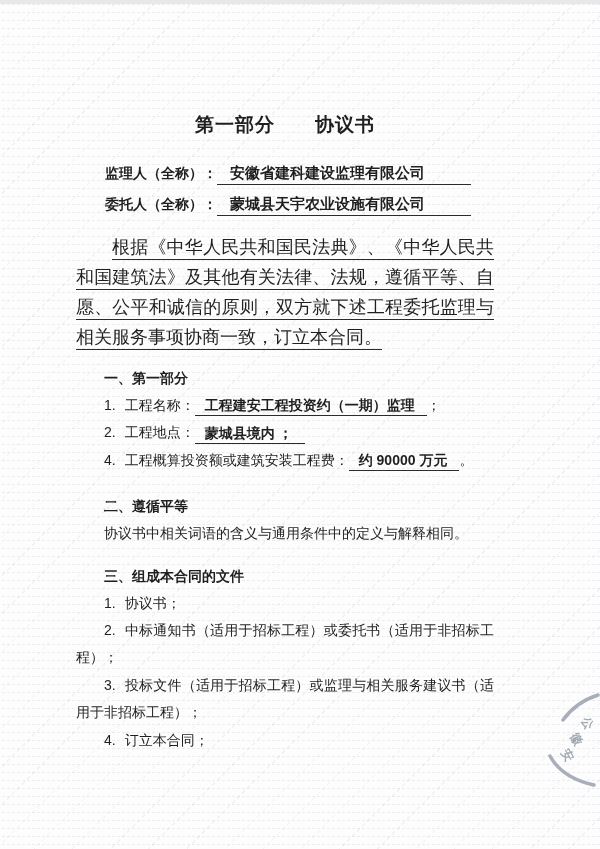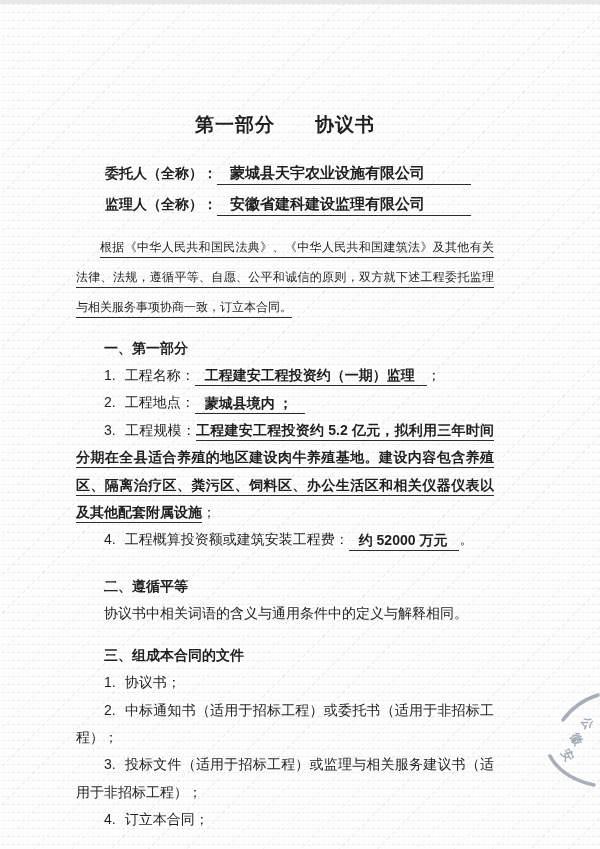--- a/index.html
+++ b/index.html
@@ -31,21 +31,21 @@
     min-width:228px;
     border-bottom:1px solid #2b2b2b;
     padding:0 13px 1px 13px;
     font-size:15px;font-weight:600;
     line-height:20px;
     vertical-align:bottom;
     margin-bottom:4px;
   }
   .preamble{
     margin:12px 0 0 0;
-    font-size:12px;line-height:30px;
+    font-size:18px;line-height:30px;
     text-indent:2em;text-align:justify;
     text-decoration:underline;
     text-underline-offset:6px;
     text-decoration-thickness:1px;
     text-decoration-color:#2b2b2b;
   }
   .sec-heading{
     margin:13px 0 0 0;
     font-size:14px;font-weight:700;
     text-indent:2em;line-height:27px;
@@ -84,45 +84,42 @@
 </head>
 <body>
 
 <div class="page">
   <div class="content">
 
     <h1 class="title">第一部分　　协议书</h1>
 
     <div class="parties">
       <div class="party-line">
-        <span class="party-label">委托人（全称）：</span><span class="party-value">蒙城县天宇农业设施有限公司</span>
+        <span class="party-label">监理人（全称）：</span><span class="party-value">安徽省建科建设监理有限公司</span>
       </div>
       <div class="party-line">
-        <span class="party-label">监理人（全称）：</span><span class="party-value">安徽省建科建设监理有限公司</span>
+        <span class="party-label">委托人（全称）：</span><span class="party-value">蒙城县天宇农业设施有限公司</span>
       </div>
     </div>
 
     <p class="preamble">根据《中华人民共和国民法典》、《中华人民共和国建筑法》及其他有关法律、法规，遵循平等、自愿、公平和诚信的原则，双方就下述工程委托监理与相关服务事项协商一致，订立本合同。</p>
 
     <p class="sec-heading">一、第一部分</p>
 
     <p class="item">
       <span class="num">1.</span><span>工程名称：</span><span class="ublock bold">工程建安工程投资约（一期）监理</span><span>；</span>
     </p>
 
     <p class="item">
       <span class="num">2.</span><span>工程地点：</span><span class="ublock bold">蒙城县境内 ；</span><span></span>
     </p>
 
-    <p class="item">
-      <span class="num">3.</span><span>工程规模：</span><span class="u bold">工程建安工程投资约 5.2 亿元，拟利用三年时间分期在全县适合养殖的地区建设肉牛养殖基地。建设内容包含养殖区、隔离治疗区、粪污区、饲料区、办公生活区和相关仪器仪表以及其他配套附属设施</span><span>；</span>
-    </p>
 
     <p class="item">
-      <span class="num">4.</span><span>工程概算投资额或建筑安装工程费：</span><span class="ublock bold">约 52000 万元</span><span>。</span>
+      <span class="num">4.</span><span>工程概算投资额或建筑安装工程费：</span><span class="ublock bold">约 90000 万元</span><span>。</span>
     </p>
 
     <p class="sec-heading mt-lg">二、遵循平等</p>
     <p class="item">协议书中相关词语的含义与通用条件中的定义与解释相同。</p>
 
     <p class="sec-heading mt-md">三、组成本合同的文件</p>
 
     <p class="item">
       <span class="num">1.</span><span>协议书；</span>
     </p>

